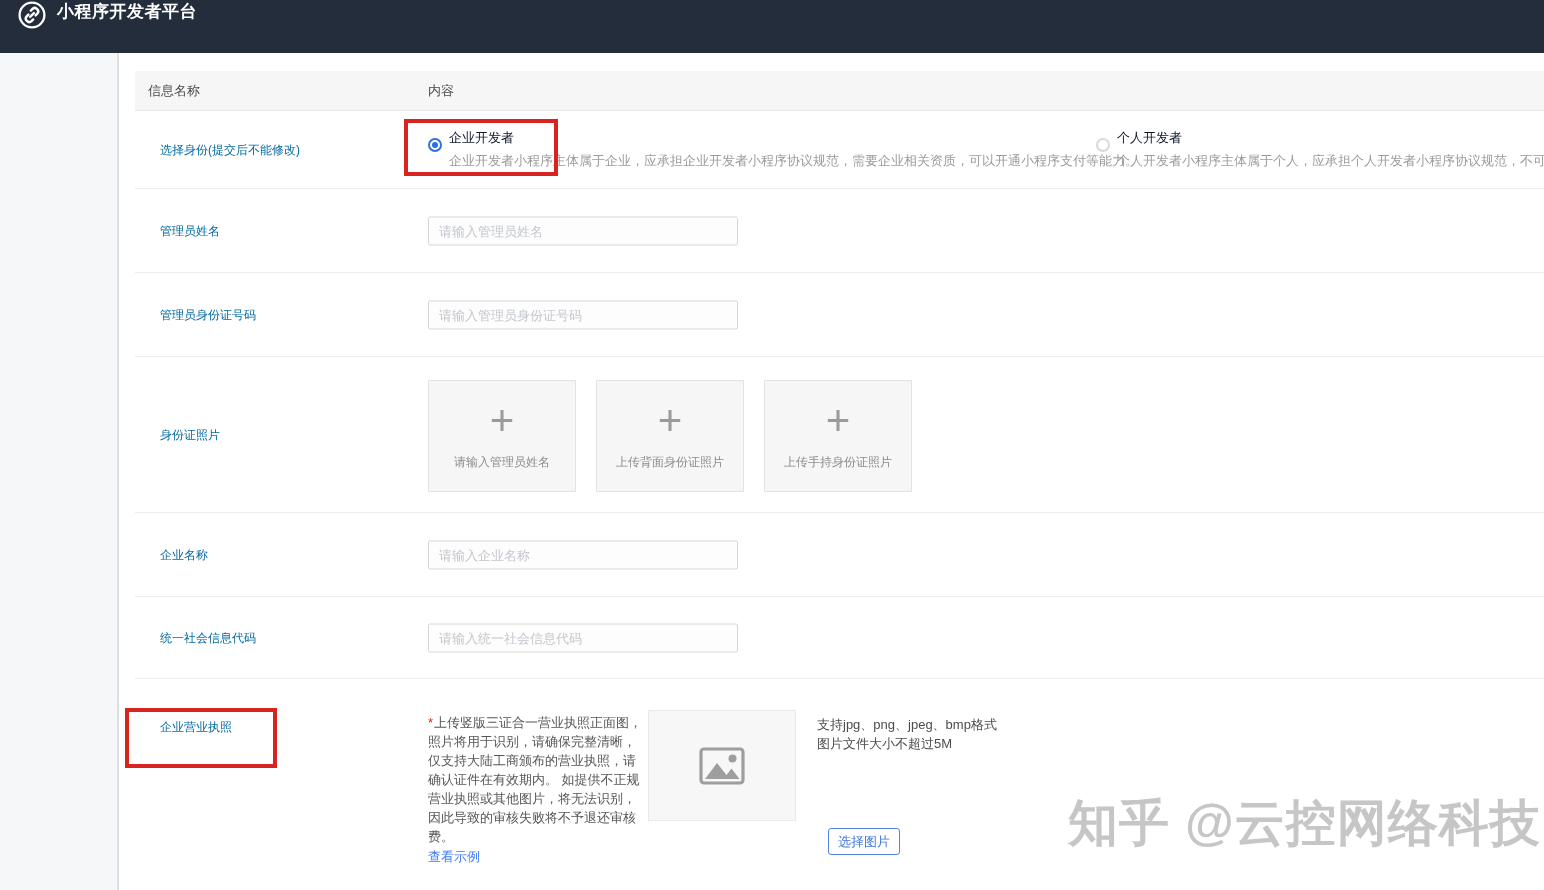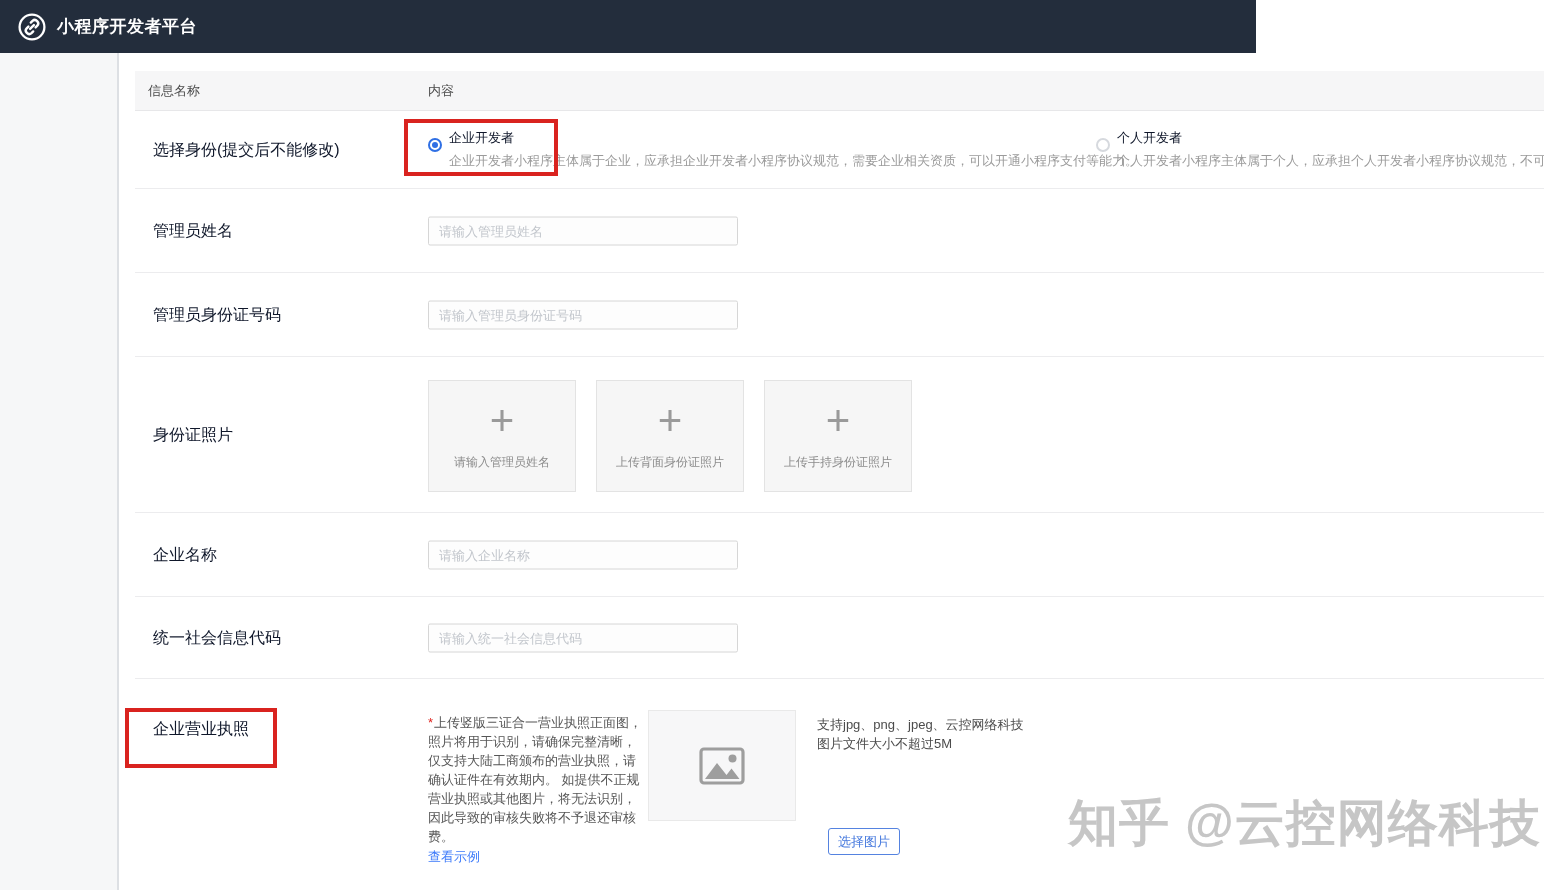--- a/index.html
+++ b/index.html
@@ -6,23 +6,23 @@
   html, body {
     width: 1544px; height: 890px;
     overflow: hidden;
     font-family: "Liberation Sans", "DejaVu Sans", sans-serif;
     background: #ffffff;
     position: relative;
   }
 
   
   .topbar {
-    position: absolute; left: 0; top: 0; width: 1256px; height: 53px;
+    position: absolute; left: 0; top: 0; width: 1544px; height: 53px;
     background: #232d3c;
-    display: flex; align-items: center;
+    display: flex; 
     padding-left: 17px;
     z-index: 3;
   }
   .topbar .logo { width: 30px; height: 30px; display: flex; align-items: center; justify-content: center; }
   .topbar .app-title {
     color: #ffffff; font-size: 17px; font-weight: 700;
     margin-left: 10px; letter-spacing: 0.5px;
   }
 
   
@@ -35,22 +35,22 @@
   
   .content {
     position: absolute; left: 121px; top: 53px; right: 0; bottom: 0;
     background: #ffffff;
   }
   .rows { margin-left: 14px; padding-top: 18px; }
   .row { position: relative; border-bottom: 1px solid #ececee; }
   .row.no-border { border-bottom: none; }
 
   .row-label {
-    position: absolute; left: 18px; top: 50%; transform: translateY(-50%);
-    font-size: 16px; color: #0f172a; white-space: nowrap;
+    position: absolute; left: 25px; top: 50%; transform: translateY(-50%);
+    font-size: 12px; color: #0369a1; white-space: nowrap;
   }
   .row-label.top { top: 40px; transform: none; }
 
   
   .thead-row {
     height: 40px; background: #f6f6f7; border-bottom: 1px solid #e7e7e9;
     position: relative;
   }
   .thead-cell { position: absolute; top: 50%; transform: translateY(-50%); font-size: 13px; color: #4a4a4a; }
   .thead-cell.c1 { left: 13px; }
@@ -244,21 +244,21 @@
 
       <div class="license-tile">
         <svg width="46" height="38" viewBox="0 0 46 38">
           <rect x="2" y="2" width="42" height="34" rx="3" fill="none" stroke="#9e9e9e" stroke-width="3.2"></rect>
           <circle cx="33.5" cy="11.5" r="4" fill="#9e9e9e"></circle>
           <path d="M6 32 L18 16 L27.5 28 L32.5 21.5 L40.5 32 Z" fill="#9e9e9e"></path>
         </svg>
       </div>
 
       <div class="hints">
-        <div>支持jpg、png、jpeg、云控网络科技</div>
+        <div>支持jpg、png、jpeg、bmp格式</div>
         <div>图片文件大小不超过5M</div>
       </div>
 
       <button class="choose-btn">选择图片</button>
     </div>
 
   </div>
 </div>
 
 <div class="watermark">知乎 @云控网络科技</div>

